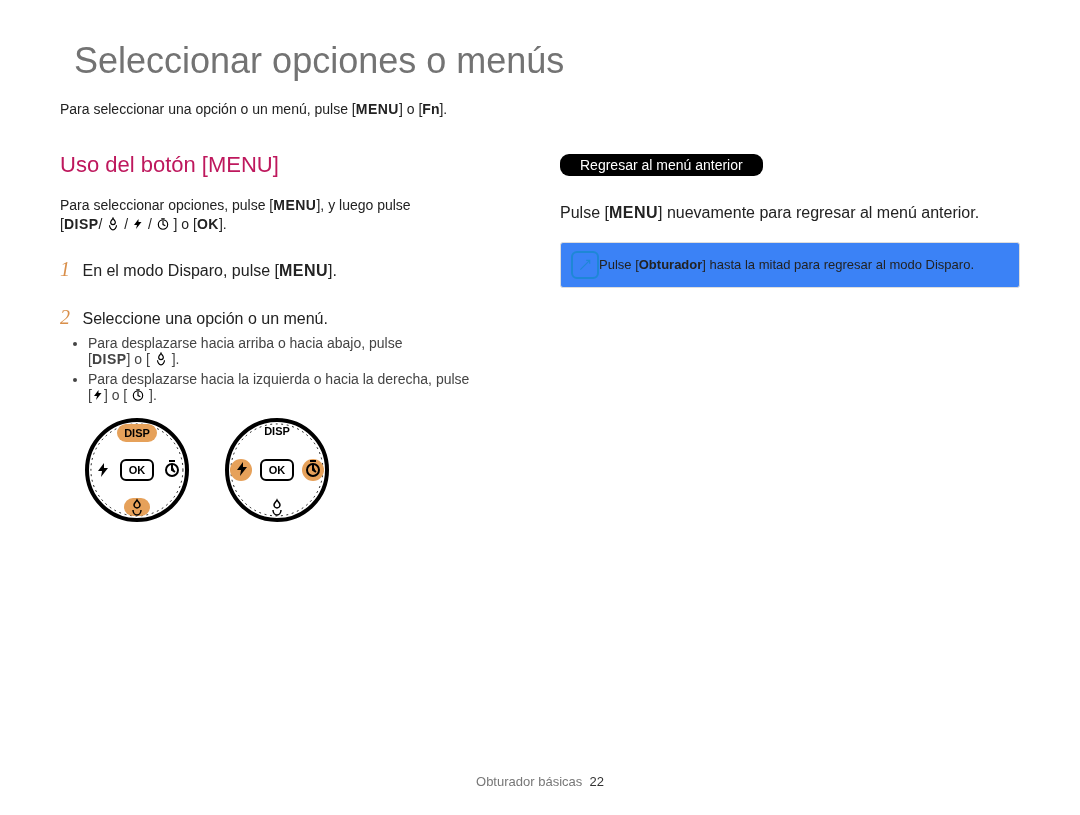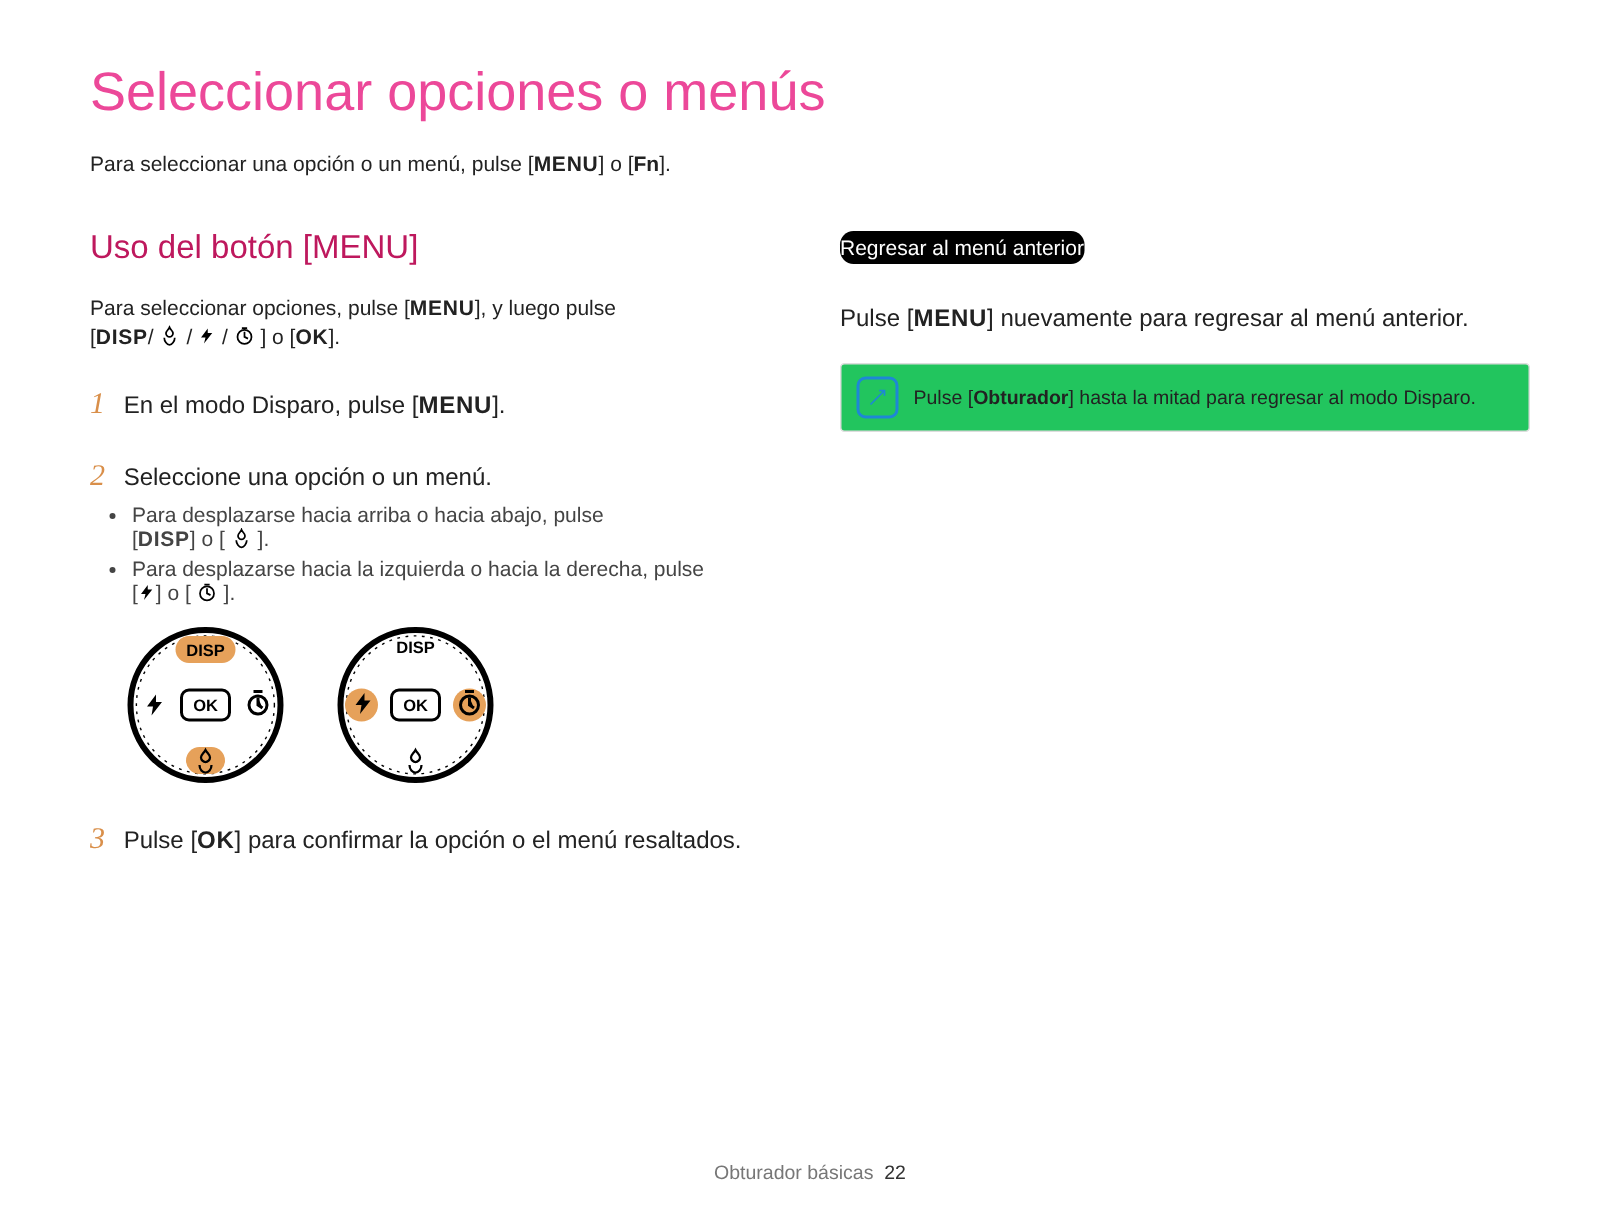--- a/index.html
+++ b/index.html
@@ -6,24 +6,24 @@
     margin: 0;
     padding: 40px 60px 30px 60px;
     font-family: Arial, Helvetica, sans-serif;
     color: #222;
     background: #fff;
     width: 1080px;
     height: 815px;
     box-sizing: border-box;
   }
   h1 {
-    color: #ec4899;
+    color: #737373;
     font-weight: normal;
     font-size: 36px;
-    margin: 0 0 8px 0;
+    margin: 0 0 8px 14px;
   }
   h2 {
     color: #be185d;
     font-weight: normal;
     font-size: 22px;
     margin: 14px 0 4px 0;
   }
   .columns {
     display: flex;
     gap: 40px;
@@ -66,34 +66,33 @@
   .dials {
     display: flex;
     gap: 30px;
     margin: 12px 0 14px 22px;
   }
 
   .pill {
     background: #000;
     color: #fff;
     border-radius: 9px;
-    padding: 3px 0;
+    padding: 3px 20px;
     font-size: 14px;
     display: inline-block;
     margin: 2px 0 8px 0;
   }
 
   .tipbox {
     border: 1px solid #ddd;
-    background: #22c55e;
+    background: #3b82f6;
     border-radius: 3px;
     padding: 8px 10px;
     display: flex;
     align-items: center;
-    gap: 10px;
     font-size: 13px;
   }
   .tipicon {
     width: 24px; height: 24px;
     border: 2px solid #1e87d6;
     border-radius: 6px;
     color: #1e87d6;
     display:flex; align-items:center; justify-content:center;
     font-size: 14px;
     flex: 0 0 24px;
@@ -210,24 +209,20 @@
         <circle cx="91" cy="55" r="6" fill="none" stroke="#000" stroke-width="2"></circle>
           <path d="M91 50v5l3 2M88 46h6" stroke="#000" stroke-width="2"></path>
 
         <path d="M55 85c-1 2-3 3-3 5 0 1.5 1.5 3 3 3s3-1.5 3-3c0-2-2-3-3-5zM51 95c0 3 2 5 4 5s4-2 4-5" fill="none" stroke="#000" stroke-width="1.5"></path>
 
         <rect x="39" y="45" width="32" height="20" rx="5" fill="#fff" stroke="#000" stroke-width="2"></rect>
         <text x="55" y="59" text-anchor="middle" font-size="11" font-weight="bold">OK</text>
       </svg>
     </div>
 
-    <p class="step">
-      <span class="stepnum">3</span>
-      <span>Pulse [</span><span class="ok">OK</span><span>] para confirmar la opción o el menú resaltados.</span>
-    </p>
   </div>
 
   <div class="col">
     <div style="height:14px"></div>
     <span class="pill">Regresar al menú anterior</span>
     <p style="font-size:16px">
       <span>Pulse [</span><span class="menukey">MENU</span><span>] nuevamente para regresar al menú anterior.</span>
     </p>
     <div class="tipbox">
       <div class="tipicon">

